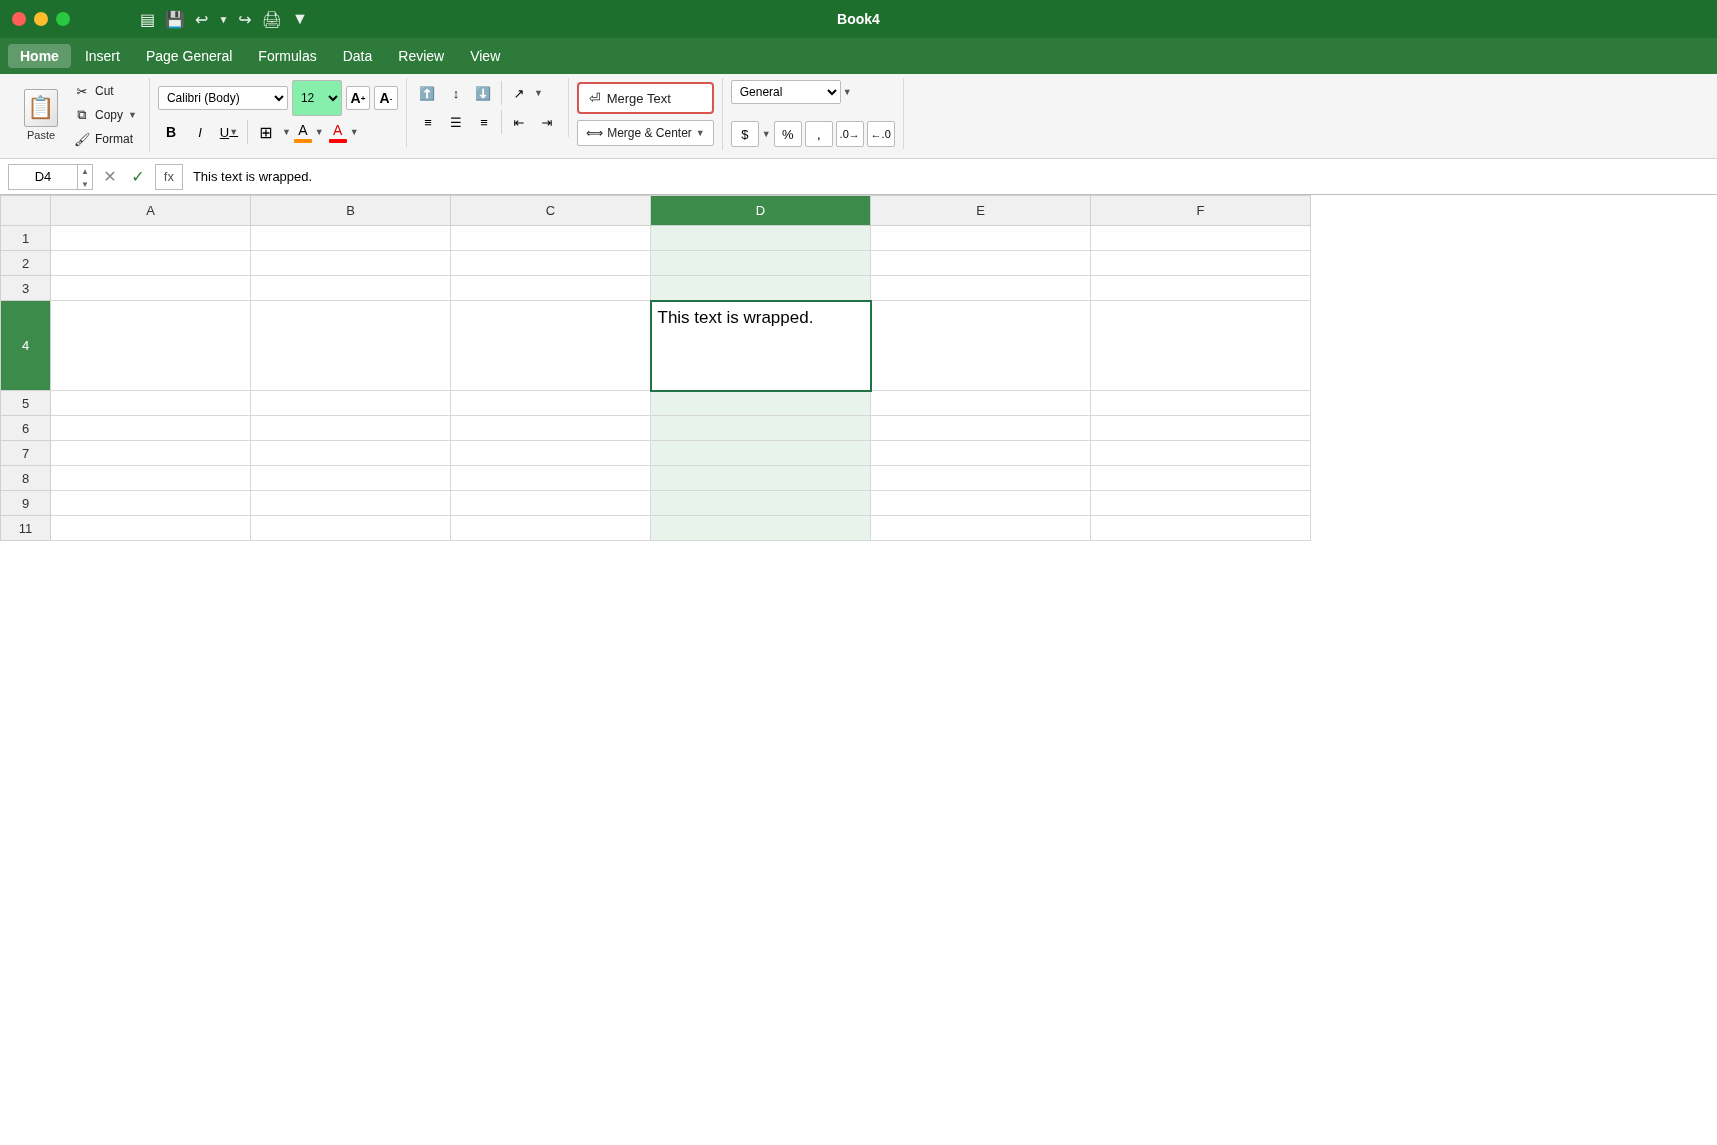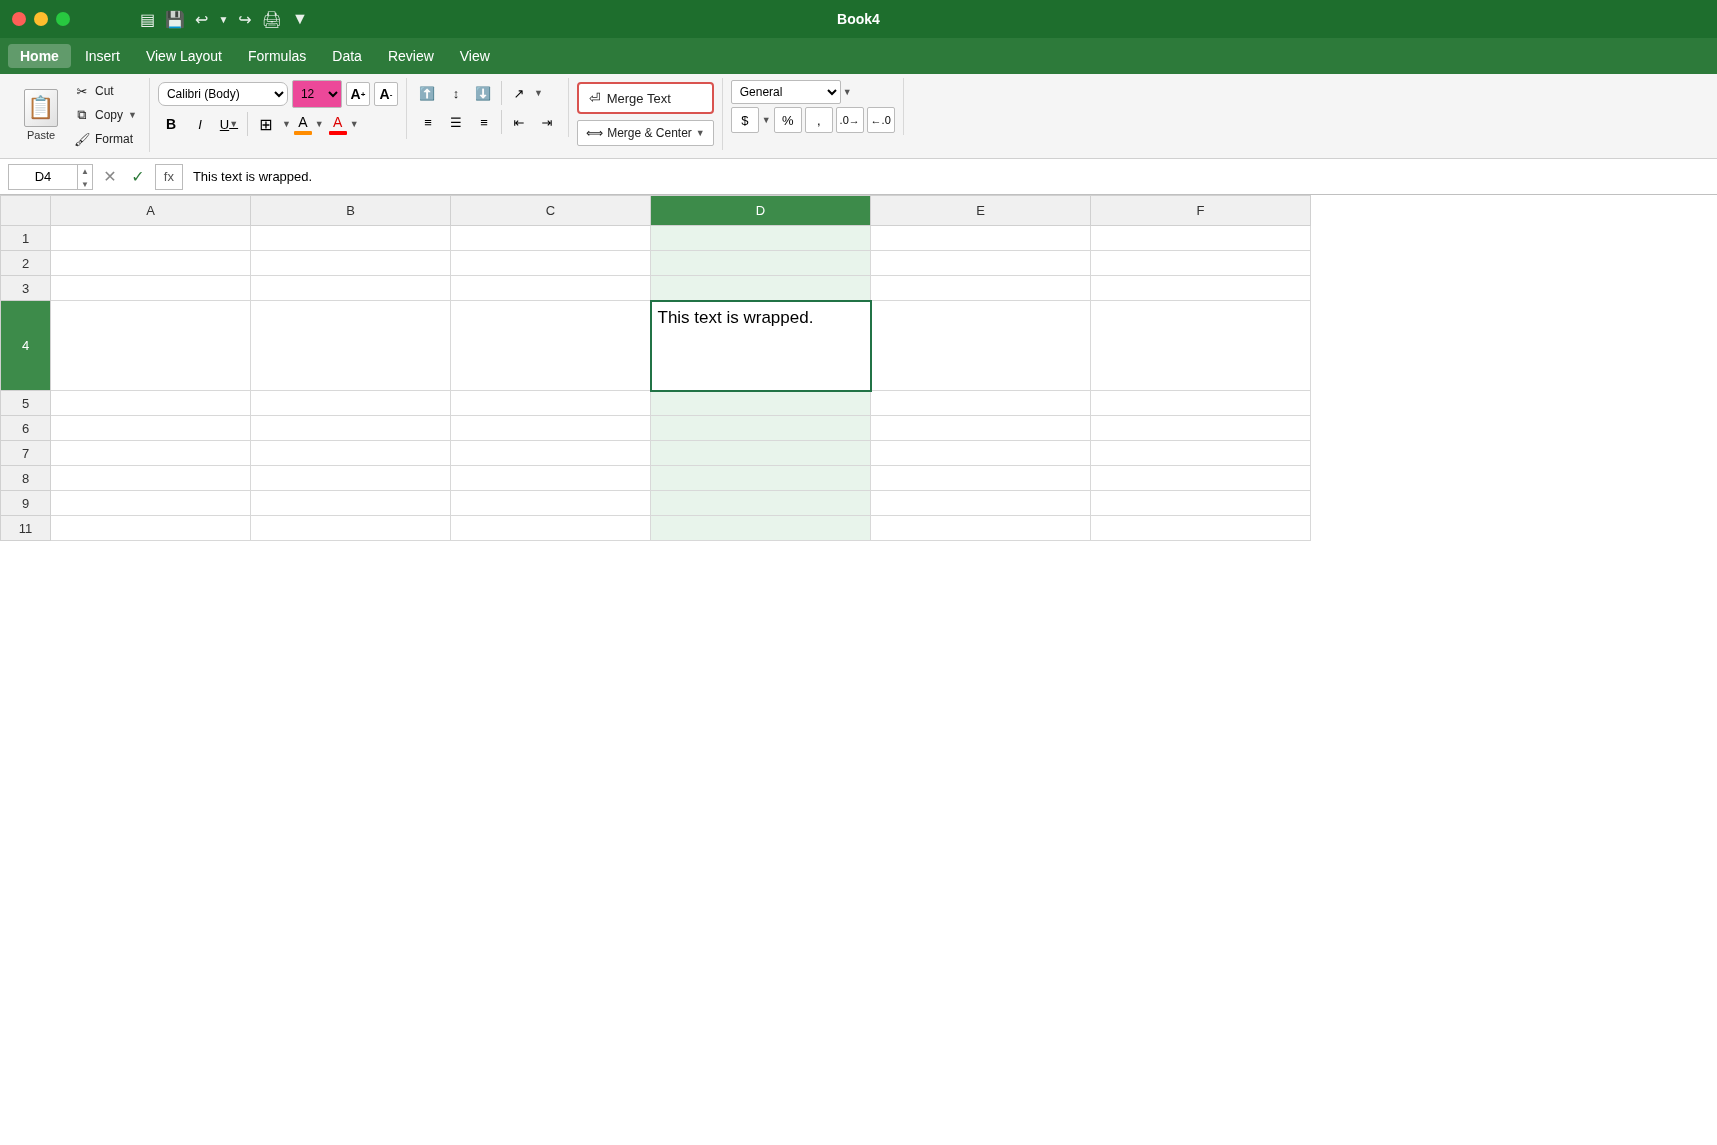--- a/index.html
+++ b/index.html
@@ -130,29 +130,29 @@
       gap: 4px;
     }
     .font-select {
       border: 1px solid #bbb;
       background: white;
       font-size: 12px;
       padding: 2px 4px;
       width: 130px;
       height: 24px;
       cursor: pointer;
-      border-radius: 7px;
+      border-radius: 2px;
     }
     .size-select {
       border: 1px solid #bbb;
-      background: #ec4899;
+      background: #86efac;
       font-size: 12px;
       padding: 2px 4px;
       width: 50px;
-      height: 28px;
+      height: 36px;
       cursor: pointer;
       border-radius: 2px;
     }
     .font-size-btn {
       width: 24px; height: 24px;
       border: 1px solid #bbb;
       background: white;
       cursor: pointer;
       border-radius: 2px;
       display: flex; align-items: center; justify-content: center;
@@ -231,21 +231,21 @@
       font-size: 12px;
       color: #222;
       height: 26px;
       margin-top: 2px;
     }
 
     
     .number-group {
       display: flex;
       flex-direction: column;
-      gap: 3px;
+      gap: 17px;
       padding: 2px 8px;
       border-right: 1px solid #d8d8d8;
     }
     .num-format-select {
       border: 1px solid #bbb;
       background: white;
       font-size: 12px;
       padding: 2px 4px;
       width: 110px;
       height: 24px;
@@ -437,21 +437,21 @@
     <span class="tb-icon">↪</span>
     <span class="tb-icon">🖨</span>
     <span class="tb-icon">▼</span>
   </div>
   <span class="title-bar-title">Book4</span>
 </div>
 
 <div class="menu-bar">
   <div class="menu-item active">Home</div>
   <div class="menu-item">Insert</div>
-  <div class="menu-item">View Layout</div>
+  <div class="menu-item">Page General</div>
   <div class="menu-item">Formulas</div>
   <div class="menu-item">Data</div>
   <div class="menu-item">Review</div>
   <div class="menu-item">View</div>
 </div>
 
 <div class="ribbon">
 
   <div class="clipboard-group">
     <div class="paste-btn">

